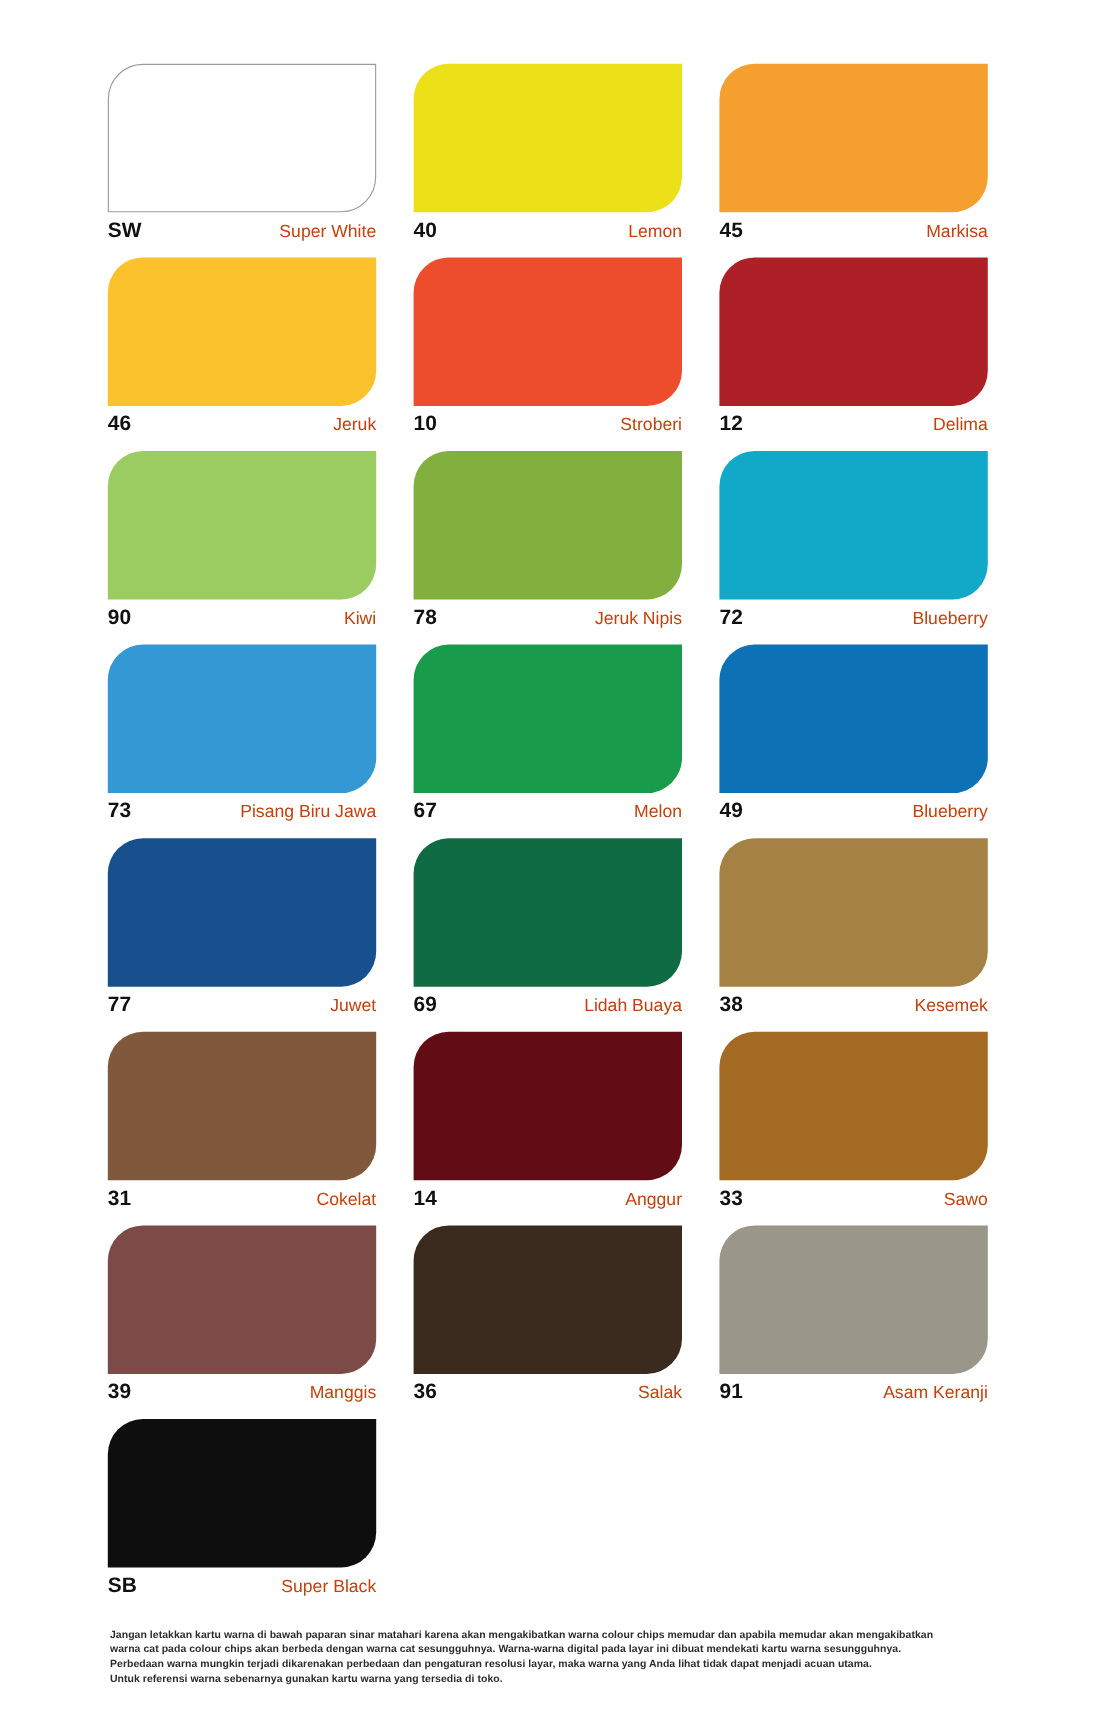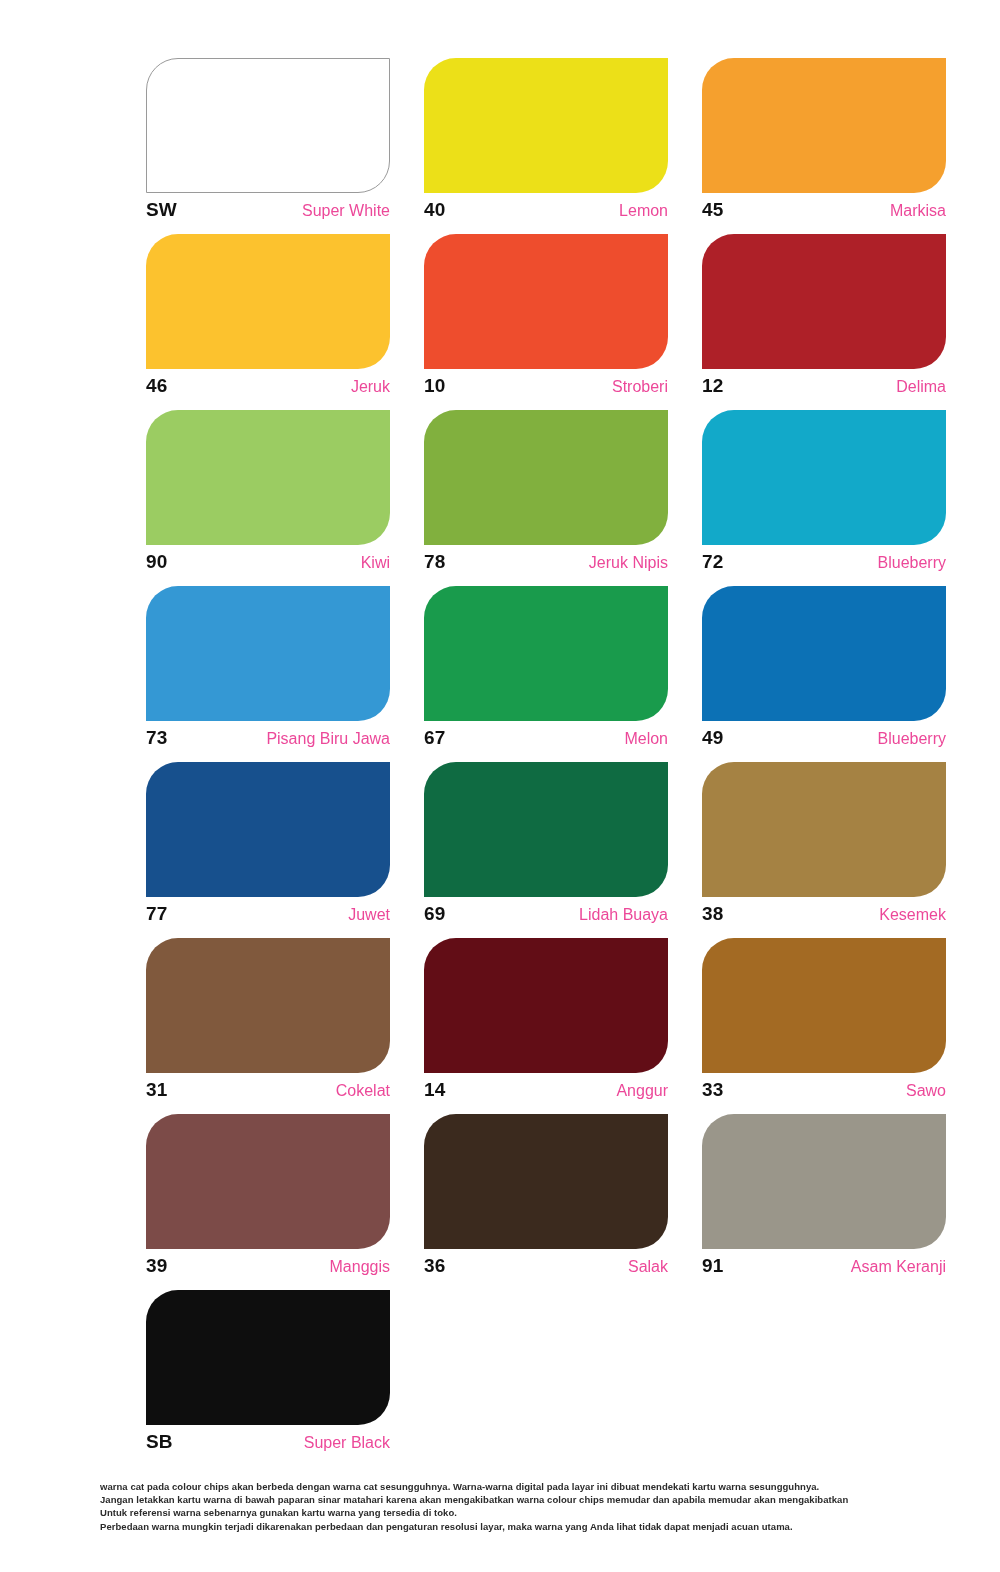--- a/index.html
+++ b/index.html
@@ -34,21 +34,20 @@
     display: grid;
     grid-template-columns: repeat(3, 244px);
     column-gap: 34px;
     row-gap: 0px;
   }
 
   .swatch-cell {
     width: 244px;
     height: 176px;
     position: relative;
-    margin-left: 48px;
   }
 
   .chip {
     width: 244px;
     height: 135px;
     border-radius: 32px 0 32px 0;
     box-sizing: border-box;
   }
   .chip.outlined {
     border: 1px solid #9a9a9a;
@@ -69,21 +68,21 @@
     font-size: 19px;
     font-weight: bold;
     letter-spacing: 0.1px;
     color: #111111;
     line-height: 1;
   }
 
   .chip-name {
     font-size: 16px;
     font-weight: normal;
-    color: #ec4899;
+    color: #c2410c;
     line-height: 1;
     text-align: right;
     white-space: nowrap;
   }
 
   .disclaimer {
     position: absolute;
     left: 100px;
     top: 1480px;
     width: 846px;
@@ -253,19 +252,19 @@
       <div class="swatch-cell">
         <div class="chip" style="background: rgb(14, 14, 14);"></div>
         <div class="chip-labels">
           <span class="chip-code">SB</span>
           <span class="chip-name">Super Black</span>
         </div>
       </div>
     </div>
 
   <div class="disclaimer">
+    <p>Jangan letakkan kartu warna di bawah paparan sinar matahari karena akan mengakibatkan warna colour chips memudar dan apabila memudar akan mengakibatkan</p>
     <p>warna cat pada colour chips akan berbeda dengan warna cat sesungguhnya. Warna-warna digital pada layar ini dibuat mendekati kartu warna sesungguhnya.</p>
-    <p>Jangan letakkan kartu warna di bawah paparan sinar matahari karena akan mengakibatkan warna colour chips memudar dan apabila memudar akan mengakibatkan</p>
+    <p>Perbedaan warna mungkin terjadi dikarenakan perbedaan dan pengaturan resolusi layar, maka warna yang Anda lihat tidak dapat menjadi acuan utama.</p>
     <p>Untuk referensi warna sebenarnya gunakan kartu warna yang tersedia di toko.</p>
-    <p>Perbedaan warna mungkin terjadi dikarenakan perbedaan dan pengaturan resolusi layar, maka warna yang Anda lihat tidak dapat menjadi acuan utama.</p>
   </div>
 
 </div>
 
 </body></html>

